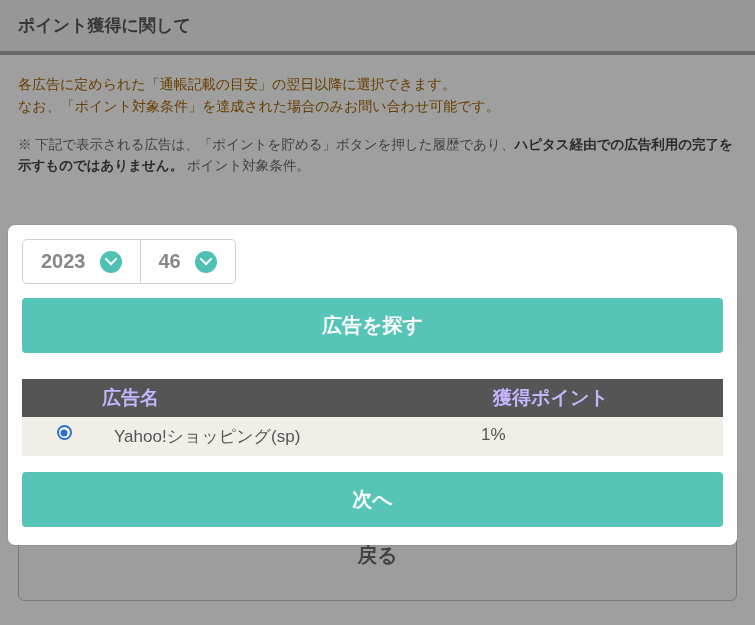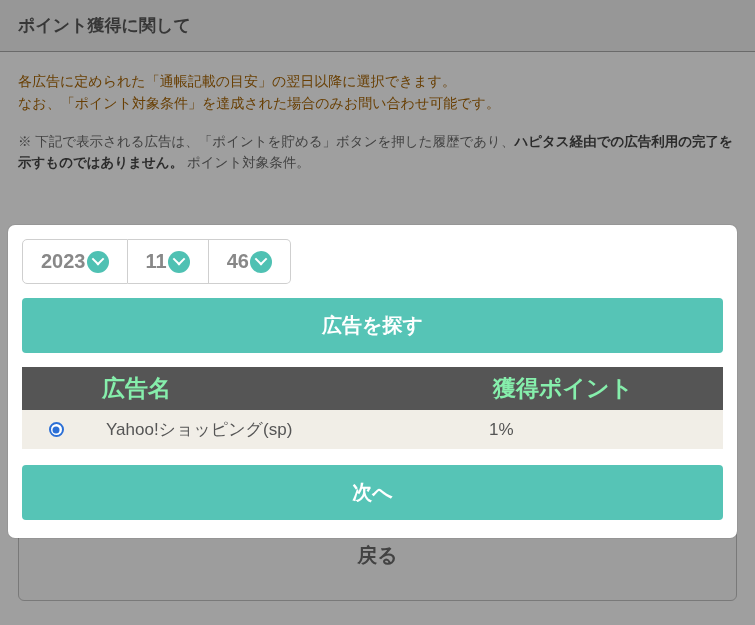--- a/index.html
+++ b/index.html
@@ -23,21 +23,21 @@
   width: 100%;
   height: 100%;
   background: #f4f4f4;
 }
 .page-header {
   background: #e8e8e8;
   padding: 14px 18px;
   color: #555;
   font-size: 17px;
   font-weight: bold;
-  border-bottom: 1px solid #a3a3a3;
+  border-bottom: 4px solid #a3a3a3;
 }
 .page-body {
   padding: 18px;
 }
 .main-heading {
   font-size: 20px;
   font-weight: bold;
   color: #555;
   margin: 8px 0 24px 4px;
 }
@@ -85,21 +85,21 @@
 }
 .date-row {
   display: flex;
   gap: 0;
   margin-bottom: 14px;
 }
 .date-cell {
   display: flex;
   align-items: center;
   justify-content: center;
-  gap: 1px;
+  gap: 14px;
   border: 1px solid #cfcfcf;
   padding: 10px 18px;
   font-size: 20px;
   font-weight: bold;
   color: #888;
   background: #fff;
 }
 .date-cell + .date-cell { border-left: none; }
 .date-cell:first-child { border-top-left-radius: 5px; border-bottom-left-radius: 5px; }
 .date-cell:last-child { border-top-right-radius: 5px; border-bottom-right-radius: 5px; }
@@ -122,41 +122,40 @@
 .teal-btn {
   width: 100%;
   background: #56c4b6;
   color: #fff;
   font-size: 20px;
   font-weight: bold;
   text-align: center;
   padding: 14px;
   border: none;
   border-radius: 4px;
-  margin-bottom: 14px;
+  margin-bottom: 26px;
   cursor: pointer;
 }
 .table-head {
   display: flex;
   background: #555;
-  color: #86efac;
-  font-size: 23px;
+  color: #c4b5fd;
+  font-size: 19px;
   font-weight: bold;
   padding: 6px 0;
 }
 .col-radio { width: 60px; }
 .col-name { flex: 1; padding-left: 20px; }
 .col-points { width: 230px; }
 .table-row {
   display: flex;
-  align-items: center;
   background: #f1eee7;
   color: #555;
   font-size: 17px;
-  padding: 8px 4px;
+  padding: 8px 12px;
   margin-bottom: 16px;
 }
 .table-row .col-radio { display:flex; justify-content:center; }
 .radio {
   width: 15px; height: 15px;
   border: 2px solid #2b6fd6;
   border-radius: 50%;
   position: relative;
   background:#fff;
 }
@@ -197,24 +196,20 @@
 
 <div class="overlay"></div>
 
 <div class="modal-card">
   <div class="date-row">
     <div class="date-cell">
       <span>2023</span>
       <span class="chev"></span>
     </div>
     <div class="date-cell">
-      <span>11</span>
-      <span class="chev"></span>
-    </div>
-    <div class="date-cell">
       <span>46</span>
       <span class="chev"></span>
     </div>
   </div>
 
   <button class="teal-btn">
     <span>広告を探す</span>
   </button>
 
   <div class="table-head">

